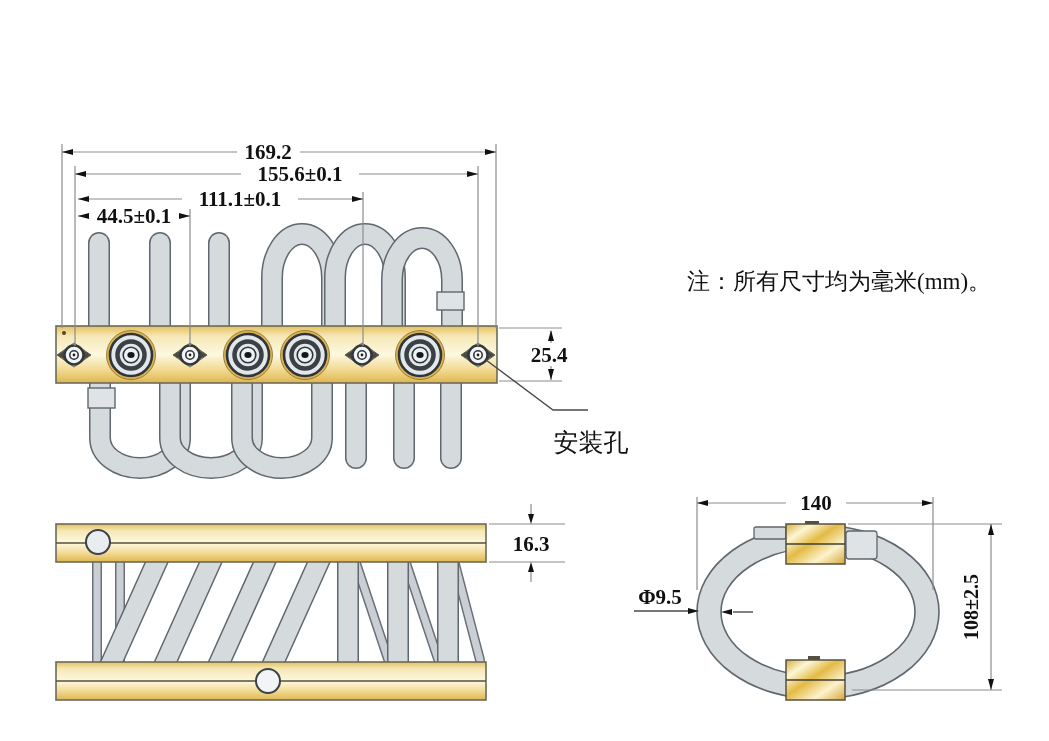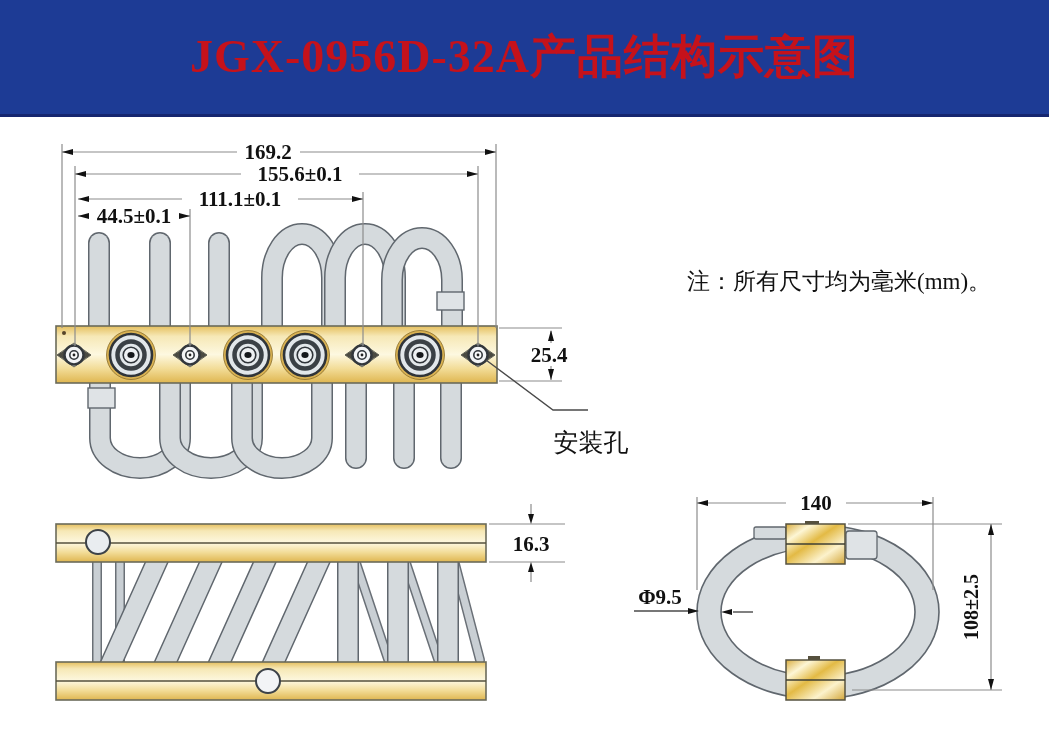--- a/index.html
+++ b/index.html
@@ -22,23 +22,20 @@
   .ropeI{stroke:#d5dadd;stroke-width:19;fill:none;stroke-linecap:round;}
   .tropeO{stroke:#6a7077;stroke-width:10;fill:none;stroke-linecap:round;}
   .tropeI{stroke:#c9cfd4;stroke-width:7;fill:none;stroke-linecap:round;}
   .wbg{fill:#ffffff;}
 </style>
 </head>
 <body>
 
 <div class="page">
 
-  <div class="banner">
-    <h1>JGX-0956D-32A产品结构示意图</h1>
-  </div>
 
   <svg class="drawing" viewBox="0 114 1049 627" width="1049" height="627" xmlns="http://www.w3.org/2000/svg">
     <defs>
       <linearGradient id="goldV" x1="0" y1="0" x2="0" y2="1">
         <stop offset="0" stop-color="#e5bf5e"></stop>
         <stop offset="0.18" stop-color="#f6e8b6"></stop>
         <stop offset="0.5" stop-color="#fdf8e0"></stop>
         <stop offset="0.75" stop-color="#f2dc97"></stop>
         <stop offset="1" stop-color="#dfb650"></stop>
       </linearGradient>

